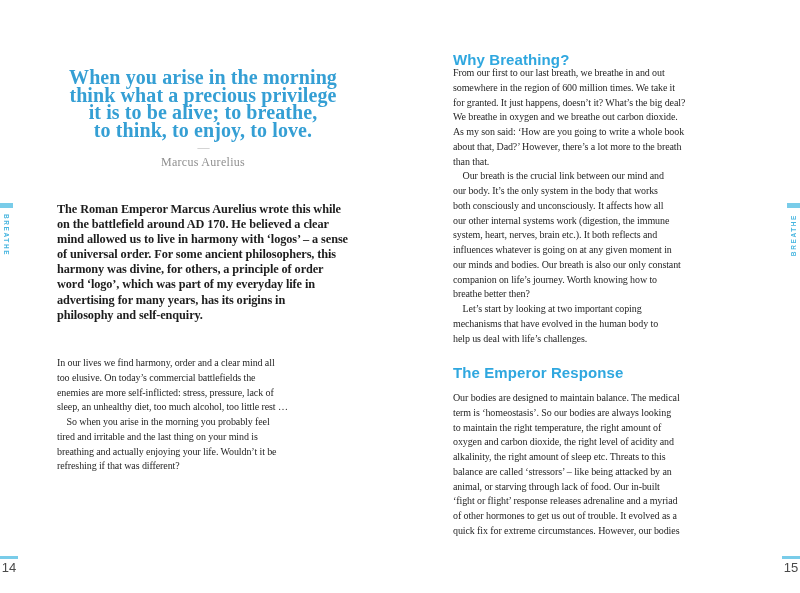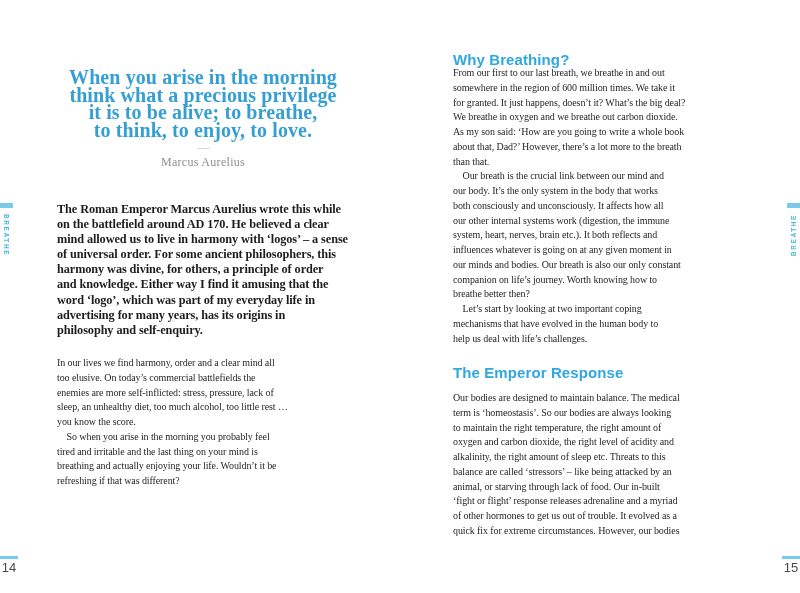--- a/index.html
+++ b/index.html
@@ -81,31 +81,29 @@
       <div class="line">to think, to enjoy, to love.</div>
     </div>
   <div class="abs quote-divider">—</div>
   <div class="abs attribution">Marcus Aurelius</div>
   <div class="abs para bold intro-para">
       <div class="line">The Roman Emperor Marcus Aurelius wrote this while</div>
       <div class="line">on the battlefield around AD 170. He believed a clear</div>
       <div class="line">mind allowed us to live in harmony with ‘logos’ – a sense</div>
       <div class="line">of universal order. For some ancient philosophers, this</div>
       <div class="line">harmony was divine, for others, a principle of order</div>
-      <div class="line">and knowledge. Either way I find it amusing that the</div>
       <div class="line">word ‘logo’, which was part of my everyday life in</div>
       <div class="line">advertising for many years, has its origins in</div>
       <div class="line">philosophy and self-enquiry.</div>
     </div>
   <div class="abs para left-body">
       <div class="line">In our lives we find harmony, order and a clear mind all</div>
       <div class="line">too elusive. On today’s commercial battlefields the</div>
       <div class="line">enemies are more self-inflicted: stress, pressure, lack of</div>
       <div class="line">sleep, an unhealthy diet, too much alcohol, too little rest …</div>
-      <div class="line">you know the score.</div>
       <div class="line">    So when you arise in the morning you probably feel</div>
       <div class="line">tired and irritable and the last thing on your mind is</div>
       <div class="line">breathing and actually enjoying your life. Wouldn’t it be</div>
       <div class="line">refreshing if that was different?</div>
     </div>
 
   <div class="abs section-heading heading-1">Why Breathing?</div>
   <div class="abs para right-body-1">
       <div class="line">From our first to our last breath, we breathe in and out</div>
       <div class="line">somewhere in the region of 600 million times. We take it</div>

